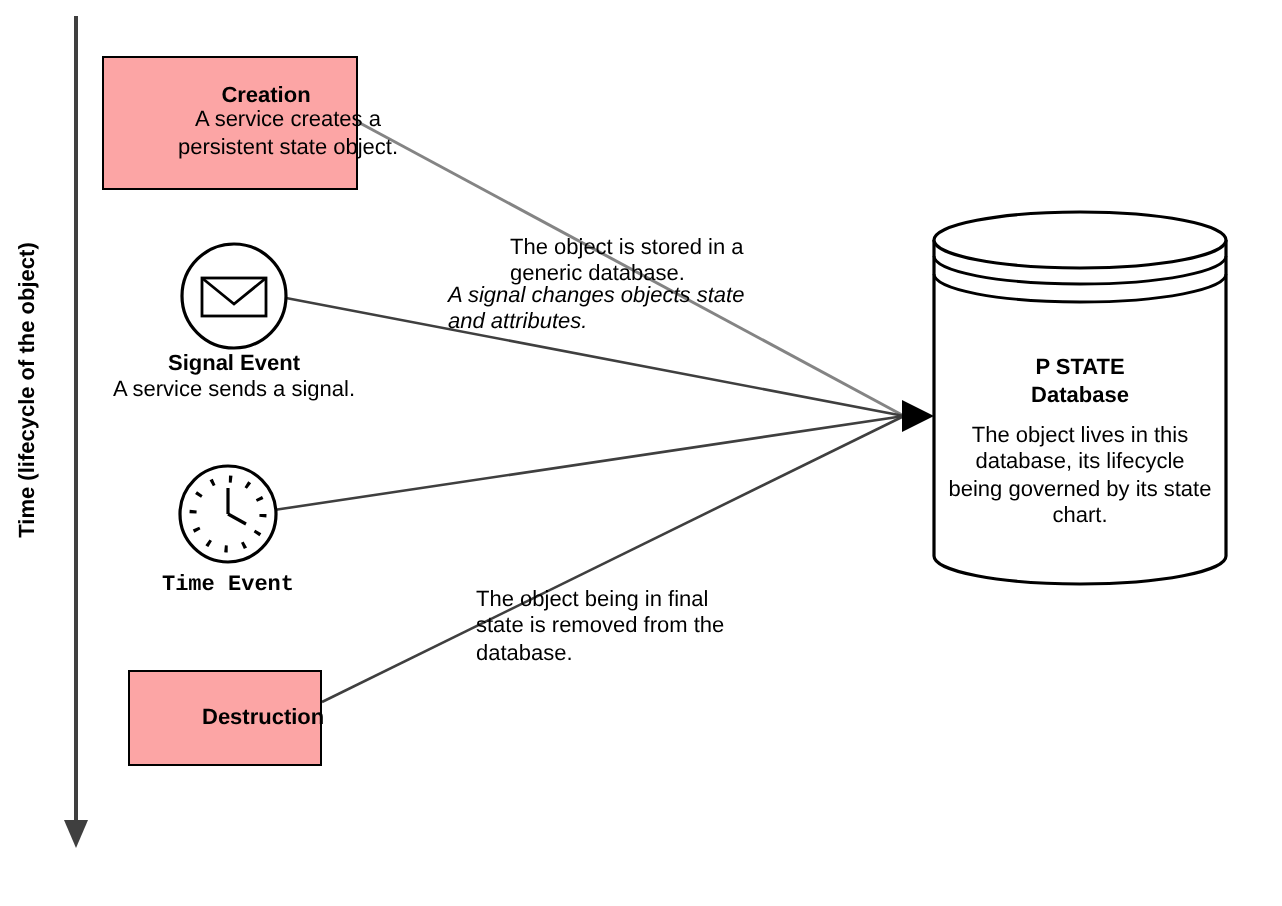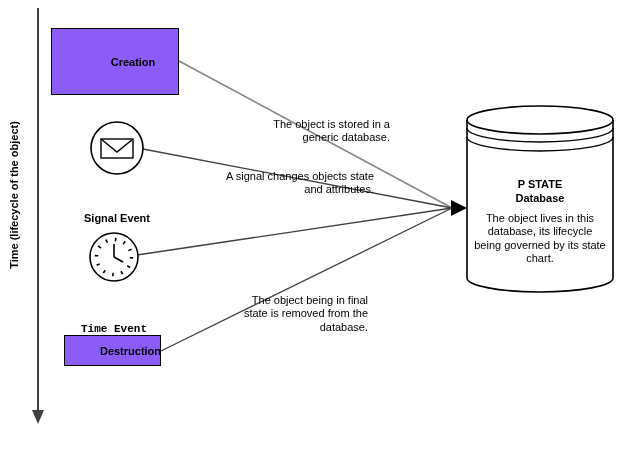--- a/index.html
+++ b/index.html
@@ -18,41 +18,39 @@
     color: #000000;
   }
   #lines-layer {
     position: absolute;
     left: 0; top: 0;
     width: 641px; height: 453px;
   }
   .node-box {
     position: absolute;
     border: 1.5px solid #000000;
-    background: #8b5cf6;
+    background: #fca5a5;
     box-sizing: border-box;
     text-align: center;
     display: flex;
     flex-direction: column;
     justify-content: center;
-    align-items: center;
     padding-left: 36px;
   }
   .node-title { font-weight: bold; }
   .node-desc { line-height: 1.2; }
   .ann {
     position: absolute;
-    text-align: right;
+    text-align: left;
     line-height: 1.22;
   }
   .icon-label {
     position: absolute;
     text-align: center;
     font-weight: bold;
-    margin-top: 36px;
   }
   .icon-desc {
     position: absolute;
     text-align: center;
   }
   #time-axis-label {
     position: absolute;
     left: 14px;
     top: 195px;
     transform: translate(-50%, -50%) rotate(-90deg);
@@ -116,32 +114,34 @@
       <circle cx="114" cy="257" r="14" fill="#ffffff" stroke="none"></circle>
       <line x1="114" y1="257" x2="114" y2="244" stroke="#000000" stroke-width="1.6"></line>
       <line x1="114" y1="257" x2="123" y2="262" stroke="#000000" stroke-width="1.6"></line>
     </g>
   </svg>
 
   <div id="time-axis-label">Time (lifecycle of the object)</div>
 
   <div class="node-box" style="left:51px; top:28px; width:128px; height:67px;">
     <div class="node-title">Creation</div>
+    <div class="node-desc" style="width:112px;">A service creates a persistent state object.</div>
   </div>
 
   <div class="icon-label" style="left:47px; top:176px; width:140px;">Signal Event</div>
+  <div class="icon-desc" style="left:37px; top:189px; width:160px;">A service sends a signal.</div>
 
   <div class="icon-label" style="left:54px; top:287px; width:120px;font-family:Liberation Mono, monospace;">Time Event</div>
 
-  <div class="node-box" style="left:64px; top:335px; width:97px; height:31px;">
+  <div class="node-box" style="left:64px; top:335px; width:97px; height:48px;">
     <div class="node-title">Destruction</div>
   </div>
 
   <div class="ann" style="left:255px; top:118px; width:135px;">The object is stored in a generic database.</div>
-  <div class="ann" style="left:224px; top:170px; width:150px;">A signal changes objects state and attributes.</div>
+  <div class="ann" style="left:224px; top:142px; width:150px;font-style:italic;">A signal changes objects state and attributes.</div>
   <div class="ann" style="left:238px; top:294px; width:130px;">The object being in final state is removed from the database.</div>
 
   <div id="db-title">
     <div>P STATE</div>
     <div>Database</div>
   </div>
   <div id="db-desc">The object lives in this database, its lifecycle being governed by its state chart.</div>
 
 </div>
 

